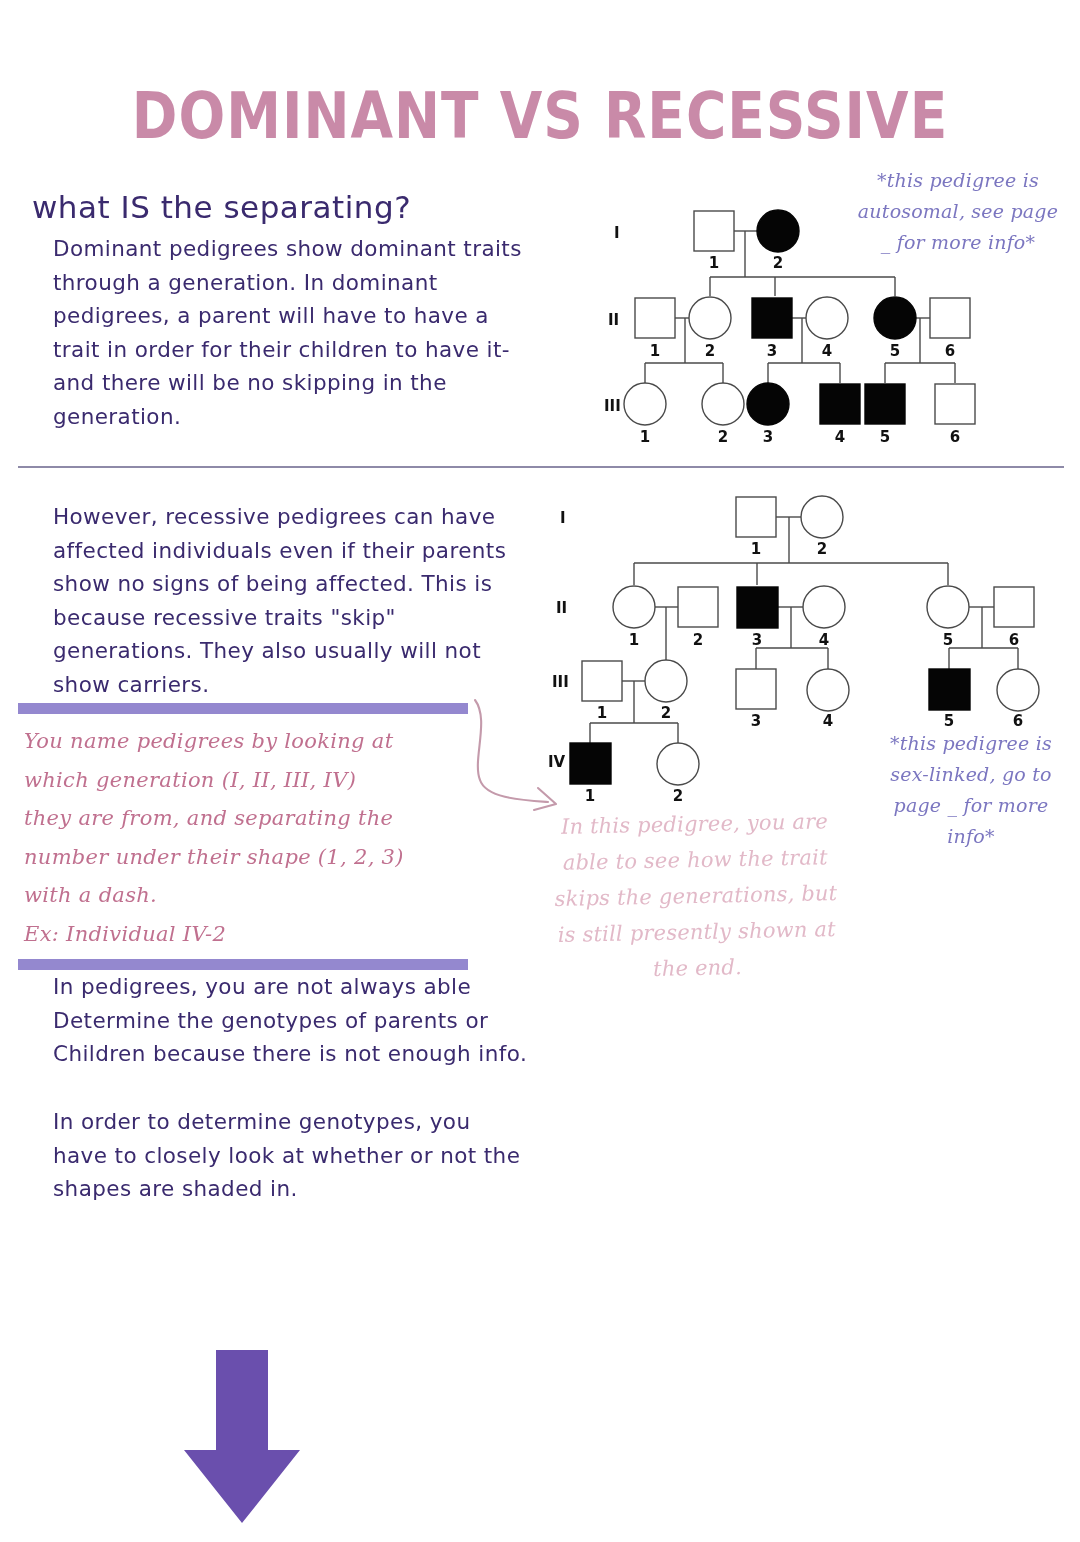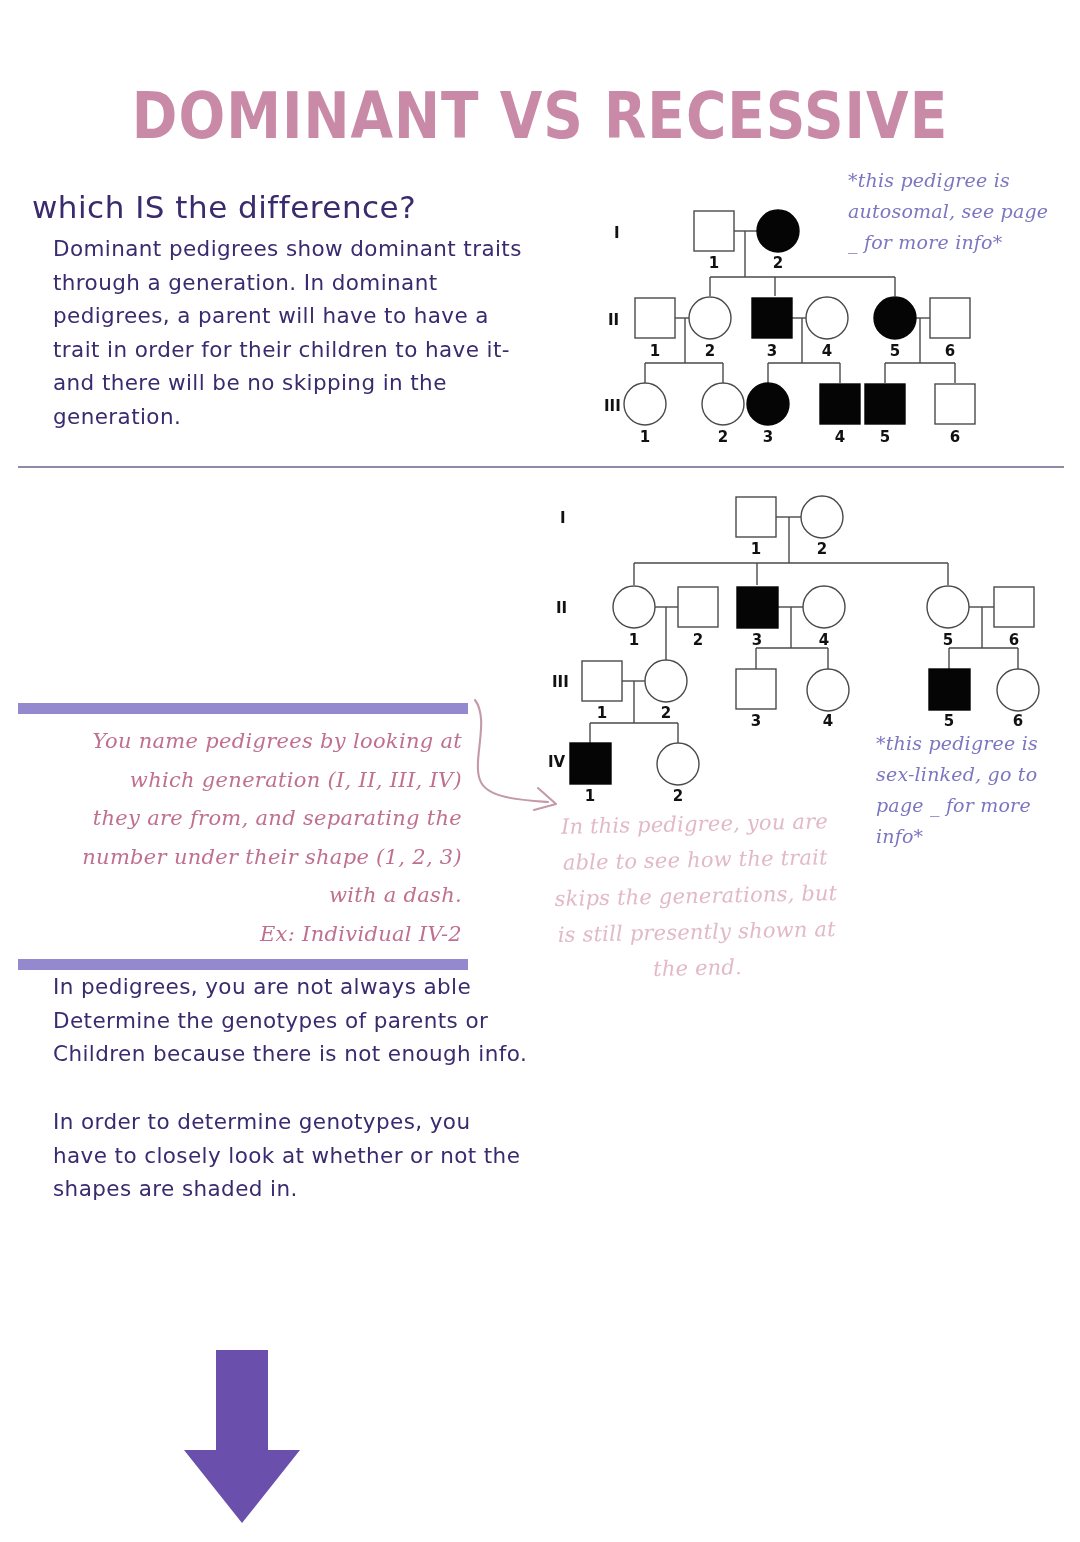--- a/index.html
+++ b/index.html
@@ -50,30 +50,30 @@
   #divider{
     position:absolute;left:18px;top:466px;width:1046px;height:2px;
     background:#8e8aa8;
   }
 
   
   #callout{position:absolute;left:18px;top:703px;width:450px;}
   .bar{height:11px;background:#9488cf;width:100%;}
   #callout-text{
     color:#c0708f;font-size:21px;line-height:38.5px;
-    text-align:right;padding:8px 6px 6px 6px;
+    text-align:left;padding:8px 6px 6px 6px;
     letter-spacing:.3px;
     font-style:italic;
   }
 
   
   .note-blue{
     position:absolute;
     font-family:"DejaVu Serif", serif;font-style:italic;
-    color:#7b76c0;font-size:19px;line-height:31px;
+    color:#7b76c0;font-size:19px;line-height:31px;text-align:center;
     white-space:pre-line;letter-spacing:.2px;
   }
   #note-autosomal{left:848px;top:165px;width:220px;}
   #note-sexlinked{left:876px;top:728px;width:190px;}
 
   
   #note-skip{
     position:absolute;left:546px;top:806px;width:300px;
     font-family:"DejaVu Serif", serif;font-style:italic;
     color:#e2b9c8;font-size:21px;line-height:36px;text-align:center;
@@ -88,21 +88,21 @@
   #ped1{position:absolute;left:600px;top:198px;}
   #ped2{position:absolute;left:548px;top:485px;}
 </style>
 </head>
 <body>
 
 <div class="page">
 
   <div id="title">DOMINANT VS RECESSIVE</div>
 
-  <div id="heading-q" class="hand-h">which IS the difference?</div>
+  <div id="heading-q" class="hand-h">what IS the separating?</div>
 
   <div id="para-dominant" class="hand">Dominant pedigrees show dominant traits
 through a generation. In dominant
 pedigrees, a parent will have to have a
 trait in order for their children to have it-
 and there will be no skipping in the
 generation.</div>
 
   <div id="note-autosomal" class="note-blue">*this pedigree is
 autosomal, see page
@@ -181,20 +181,26 @@
 
     <rect x="265" y="186" width="40" height="40" fill="#050505" stroke="#050505" stroke-width="1.4"></rect>
     <text x="285" y="244" text-anchor="middle" font-family="DejaVu Sans, sans-serif" font-size="15" font-weight="700" fill="#111">5</text>
 
     <rect x="335" y="186" width="40" height="40" fill="#ffffff" stroke="#4a4a4a" stroke-width="1.4"></rect>
     <text x="355" y="244" text-anchor="middle" font-family="DejaVu Sans, sans-serif" font-size="15" font-weight="700" fill="#111">6</text>
   </svg>
 
   <div id="divider"></div>
 
+  <div id="para-recessive" class="hand">However, recessive pedigrees can have
+affected individuals even if their parents
+show no signs of being affected. This is
+because recessive traits "skip"
+generations. They also usually will not
+show carriers.</div>
 
   <div id="callout">
     <div class="bar"></div>
     <div id="callout-text" class="script">You name pedigrees by looking at
 which generation  (I, II, III, IV)
 they are from, and separating the
 number under their shape (1, 2, 3)
 with a dash.
 Ex: Individual IV-2</div>
     <div class="bar"></div>

